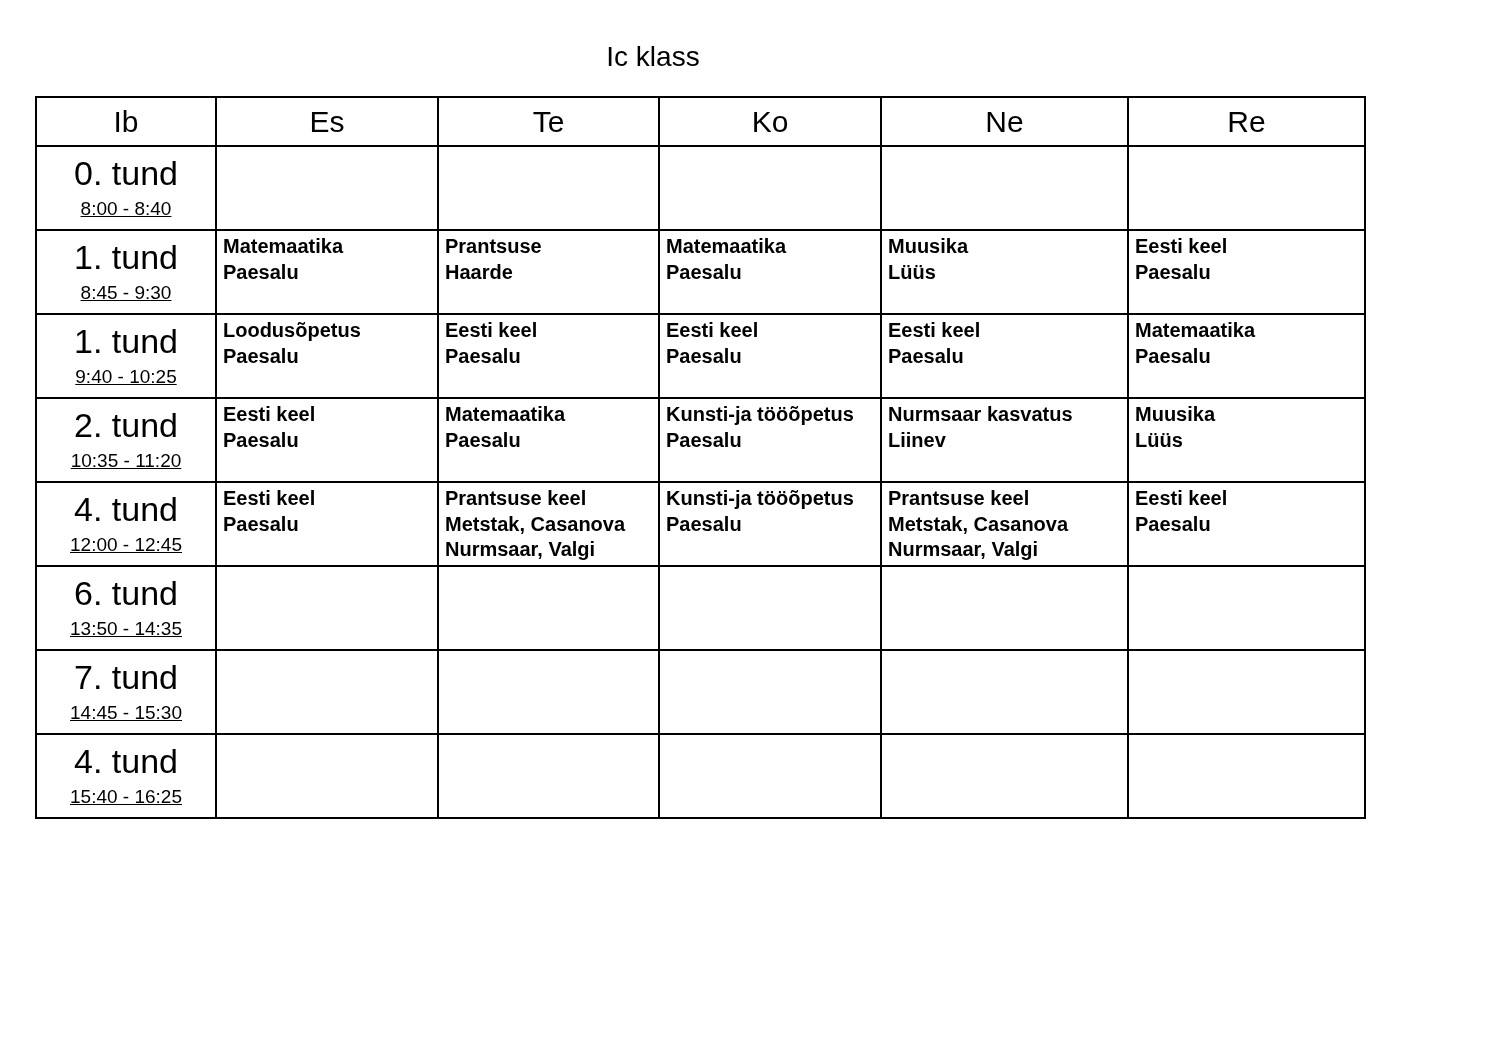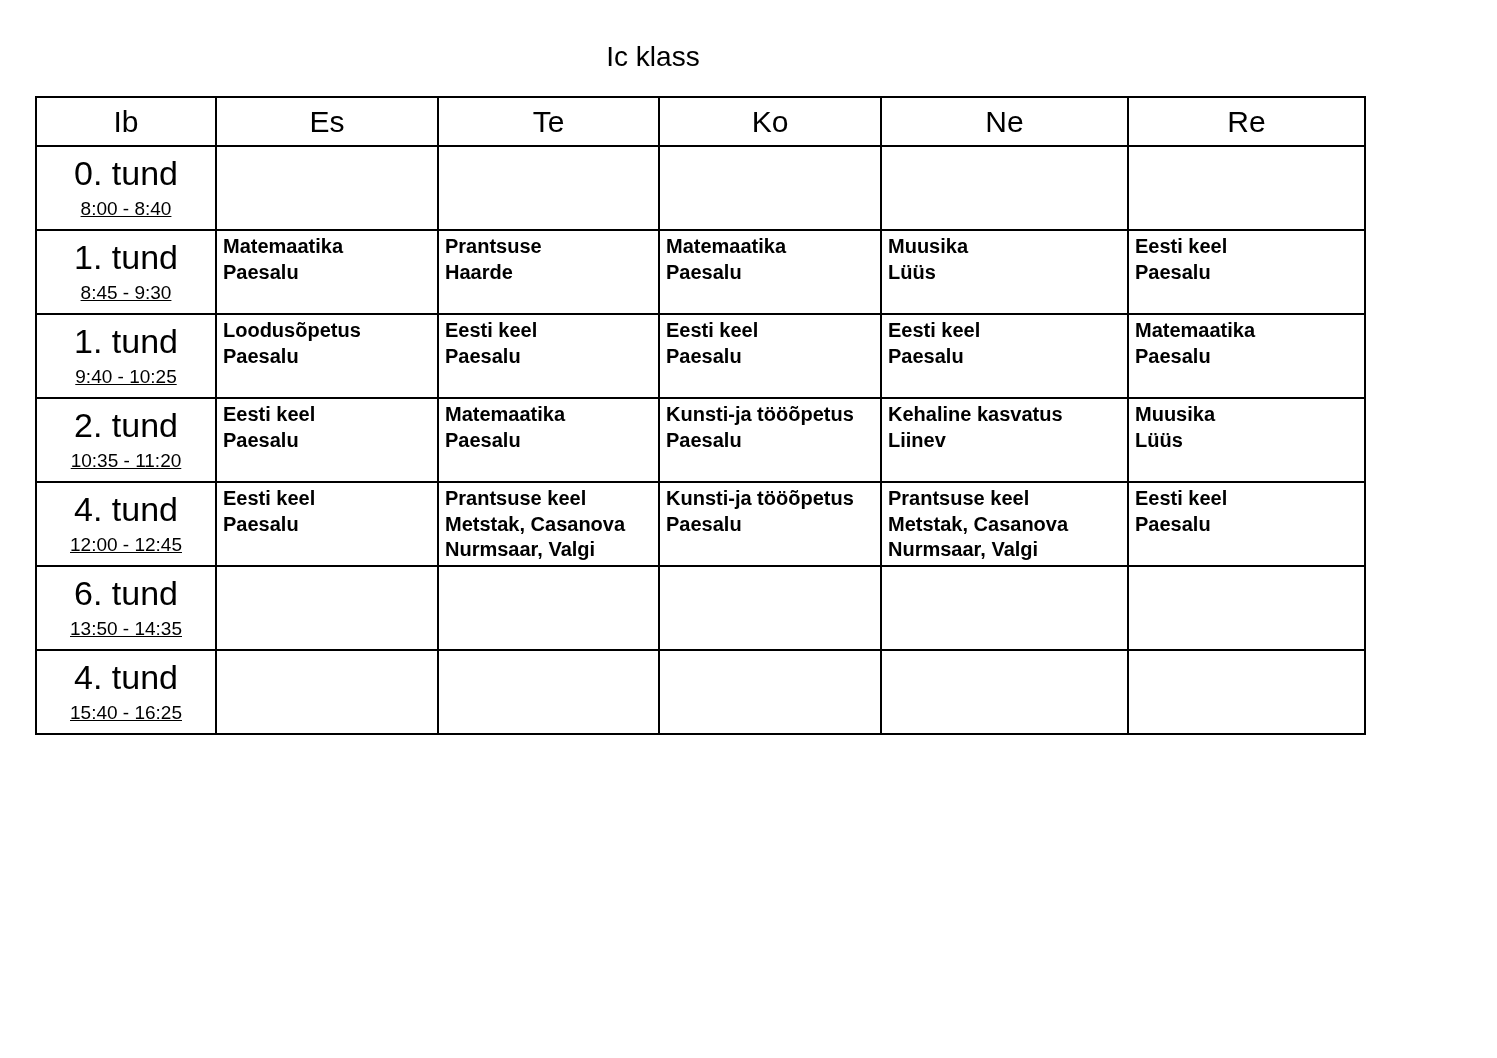--- a/index.html
+++ b/index.html
@@ -190,21 +190,21 @@
         </td>
         <td class="lesson-cell">
           <div class="subject-name">Matemaatika</div>
           <div class="teacher-name">Paesalu</div>
         </td>
         <td class="lesson-cell">
           <div class="subject-name">Kunsti-ja tööõpetus</div>
           <div class="teacher-name">Paesalu</div>
         </td>
         <td class="lesson-cell">
-          <div class="subject-name">Kehaline kasvatus</div>
+          <div class="subject-name">Nurmsaar kasvatus</div>
           <div class="teacher-name">Liinev</div>
         </td>
         <td class="lesson-cell">
           <div class="subject-name">Muusika</div>
           <div class="teacher-name">Lüüs</div>
         </td>
       </tr>
       <tr>
         <td class="period-cell">
           <div class="period-wrap">
@@ -233,20 +233,33 @@
         <td class="lesson-cell">
           <div class="subject-name">Eesti keel</div>
           <div class="teacher-name">Paesalu</div>
         </td>
       </tr>
       <tr>
         <td class="period-cell">
           <div class="period-wrap">
             <div class="period-label">6. tund</div>
             <div class="period-time">13:50 - 14:35</div>
+          </div>
+        </td>
+        <td class="lesson-cell"></td>
+        <td class="lesson-cell"></td>
+        <td class="lesson-cell"></td>
+        <td class="lesson-cell"></td>
+        <td class="lesson-cell"></td>
+      </tr>
+      <tr>
+        <td class="period-cell">
+          <div class="period-wrap">
+            <div class="period-label">7. tund</div>
+            <div class="period-time">14:45 - 15:30</div>
           </div>
         </td>
         <td class="lesson-cell"></td>
         <td class="lesson-cell"></td>
         <td class="lesson-cell"></td>
         <td class="lesson-cell"></td>
         <td class="lesson-cell"></td>
       </tr>
       <tr>
         <td class="period-cell">

